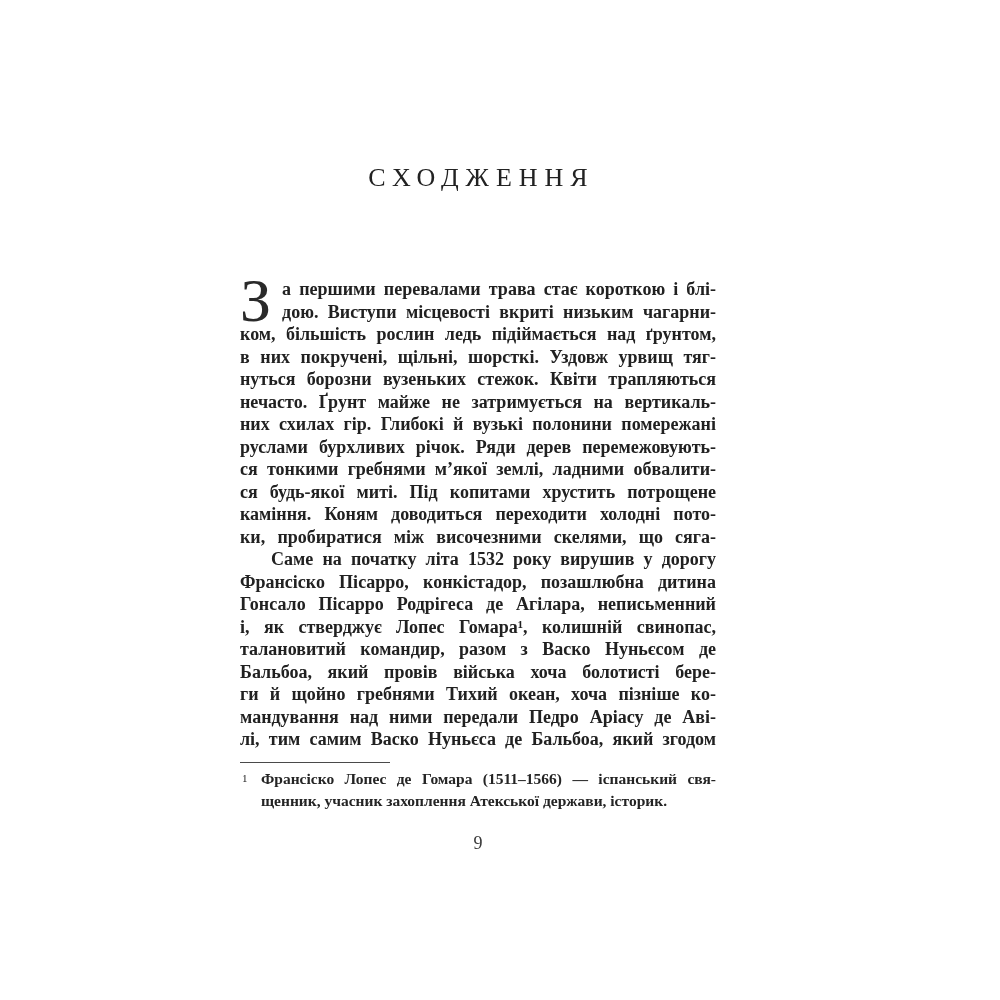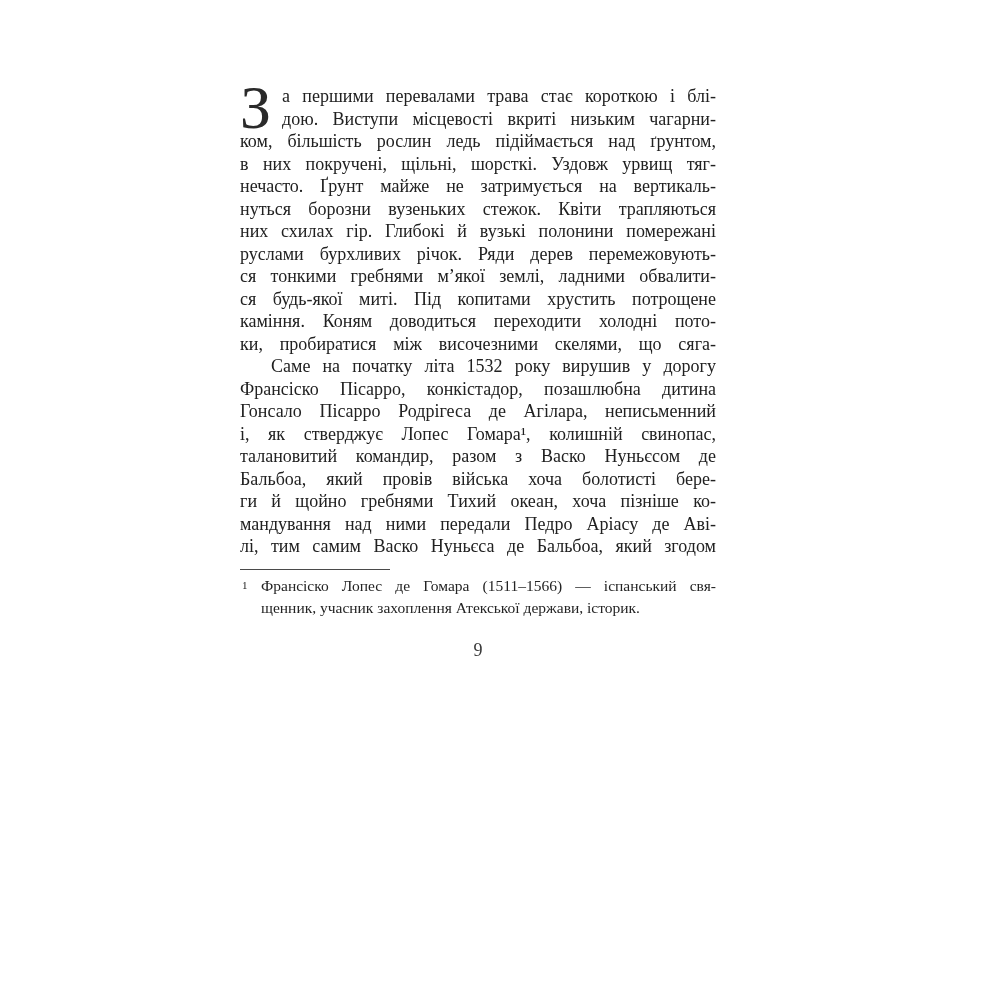--- a/index.html
+++ b/index.html
@@ -36,20 +36,21 @@
     margin: 0;
     font-size: 18px;
     line-height: 22.5px;
     color: #212121;
   }
   .para-1 { margin-top: 85px; }
   .para-2 { }
   .tl {
     text-align: justify;
     text-align-last: justify;
+    font-weight: bold;
   }
   .tl-last { text-align-last: left; }
   .justify-all .tl-last { text-align-last: justify; }
   .para-2 .tl:first-child { text-indent: 31px; }
   .dropcap {
     float: left;
     font-size: 62px;
     line-height: 42px;
     height: 44px;
     padding: 1px 11px 0 0;
@@ -84,30 +85,31 @@
     font-size: 18px;
     color: #3a3a3a;
   }
 </style>
 </head>
 <body>
 
 <div class="page">
   <div class="content">
 
+    <h1 class="chapter-title">СХОДЖЕННЯ</h1>
 
     <div class="para para-1">
       <span class="dropcap">З</span>
       <div>
           <div class="tl">а першими перевалами трава стає короткою і блі-</div>
           <div class="tl">дою. Виступи місцевості вкриті низьким чагарни-</div>
           <div class="tl">ком, більшість рослин ледь підіймається над ґрунтом,</div>
           <div class="tl">в них покручені, щільні, шорсткі. Уздовж урвищ тяг-</div>
+          <div class="tl">нуться борозни вузеньких стежок. Квіти трапляються</div>
           <div class="tl">нечасто. Ґрунт майже не затримується на вертикаль-</div>
-          <div class="tl">нуться борозни вузеньких стежок. Квіти трапляються</div>
           <div class="tl">них схилах гір. Глибокі й вузькі полонини помережані</div>
           <div class="tl">руслами бурхливих річок. Ряди дерев перемежовують-</div>
           <div class="tl">ся тонкими гребнями м’якої землі, ладними обвалити-</div>
           <div class="tl">ся будь-якої миті. Під копитами хрустить потрощене</div>
           <div class="tl">каміння. Коням доводиться переходити холодні пото-</div>
           <div class="tl">ки, пробиратися між височезними скелями, що сяга-</div>
         </div>
     </div>
 
     <div class="para para-2 justify-all">

